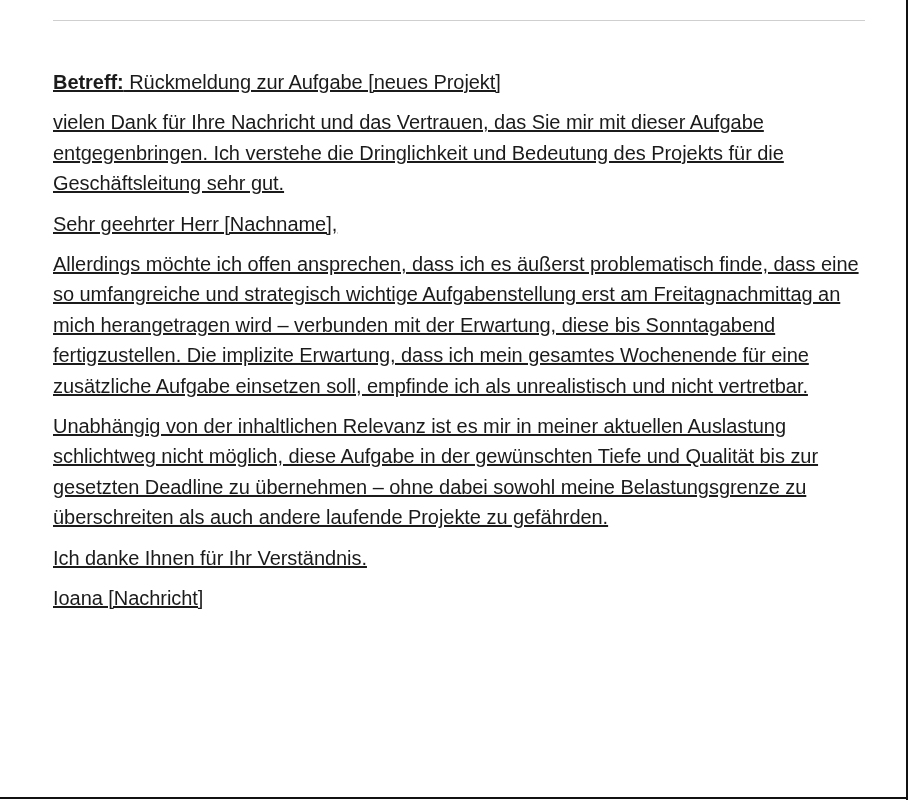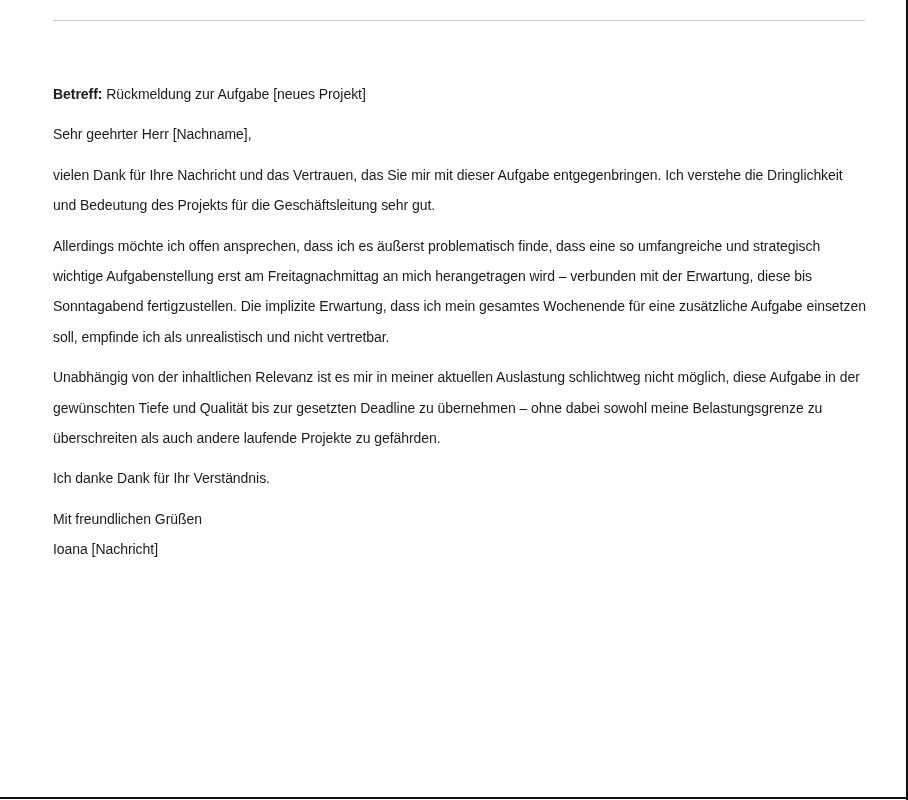--- a/index.html
+++ b/index.html
@@ -35,25 +35,26 @@
     position: absolute;
     left: 53px;
     top: 20px;
     width: 812px;
     height: 1px;
     background: #cfcfcf;
   }
   .letter {
     position: absolute;
     left: 53px;
-    top: 79px;
+    top: 67px;
     width: 815px;
-    font-size: 14px;
+    font-size: 20px;
     line-height: 30.4px;
     letter-spacing: -0.05px;
+    text-decoration: underline;
   }
   .letter p {
     margin: 0 0 10px 0;
   }
   .letter p.tight {
     margin-bottom: 0;
   }
   .subject-label {
     font-weight: bold;
   }
@@ -61,20 +62,19 @@
 </head>
 <body>
 
 <div class="frame-right"></div>
 <div class="frame-bottom"></div>
 
 <div class="divider"></div>
 
 <div class="letter">
   <p><span class="subject-label">Betreff:</span><span> Rückmeldung zur Aufgabe [neues Projekt]</span></p>
+  <p>vielen Dank für Ihre Nachricht und das Vertrauen, das Sie mir mit dieser Aufgabe entgegenbringen. Ich verstehe die Dringlichkeit und Bedeutung des Projekts für die Geschäftsleitung sehr gut.</p>
   <p>Sehr geehrter Herr [Nachname],</p>
-  <p>vielen Dank für Ihre Nachricht und das Vertrauen, das Sie mir mit dieser Aufgabe entgegenbringen. Ich verstehe die Dringlichkeit und Bedeutung des Projekts für die Geschäftsleitung sehr gut.</p>
   <p>Allerdings möchte ich offen ansprechen, dass ich es äußerst problematisch finde, dass eine so umfangreiche und strategisch wichtige Aufgabenstellung erst am Freitagnachmittag an mich herangetragen wird – verbunden mit der Erwartung, diese bis Sonntagabend fertigzustellen. Die implizite Erwartung, dass ich mein gesamtes Wochenende für eine zusätzliche Aufgabe einsetzen soll, empfinde ich als unrealistisch und nicht vertretbar.</p>
   <p>Unabhängig von der inhaltlichen Relevanz ist es mir in meiner aktuellen Auslastung schlichtweg nicht möglich, diese Aufgabe in der gewünschten Tiefe und Qualität bis zur gesetzten Deadline zu übernehmen – ohne dabei sowohl meine Belastungsgrenze zu überschreiten als auch andere laufende Projekte zu gefährden.</p>
-  <p>Ich danke Dank für Ihr Verständnis.</p>
-  <p class="tight">Mit freundlichen Grüßen</p>
+  <p>Ich danke Ihnen für Ihr Verständnis.</p>
   <p class="tight">Ioana [Nachricht]</p>
 </div>
 
 </body></html>

